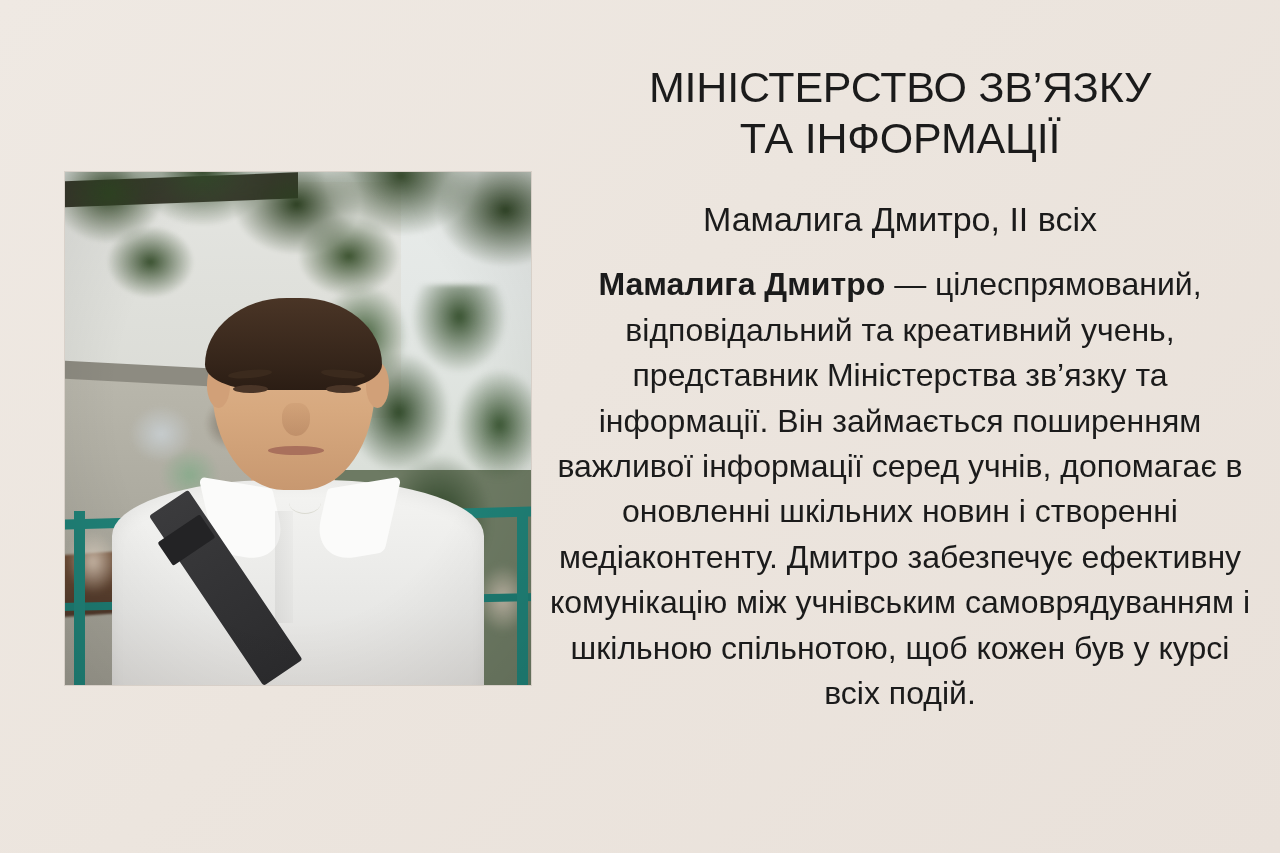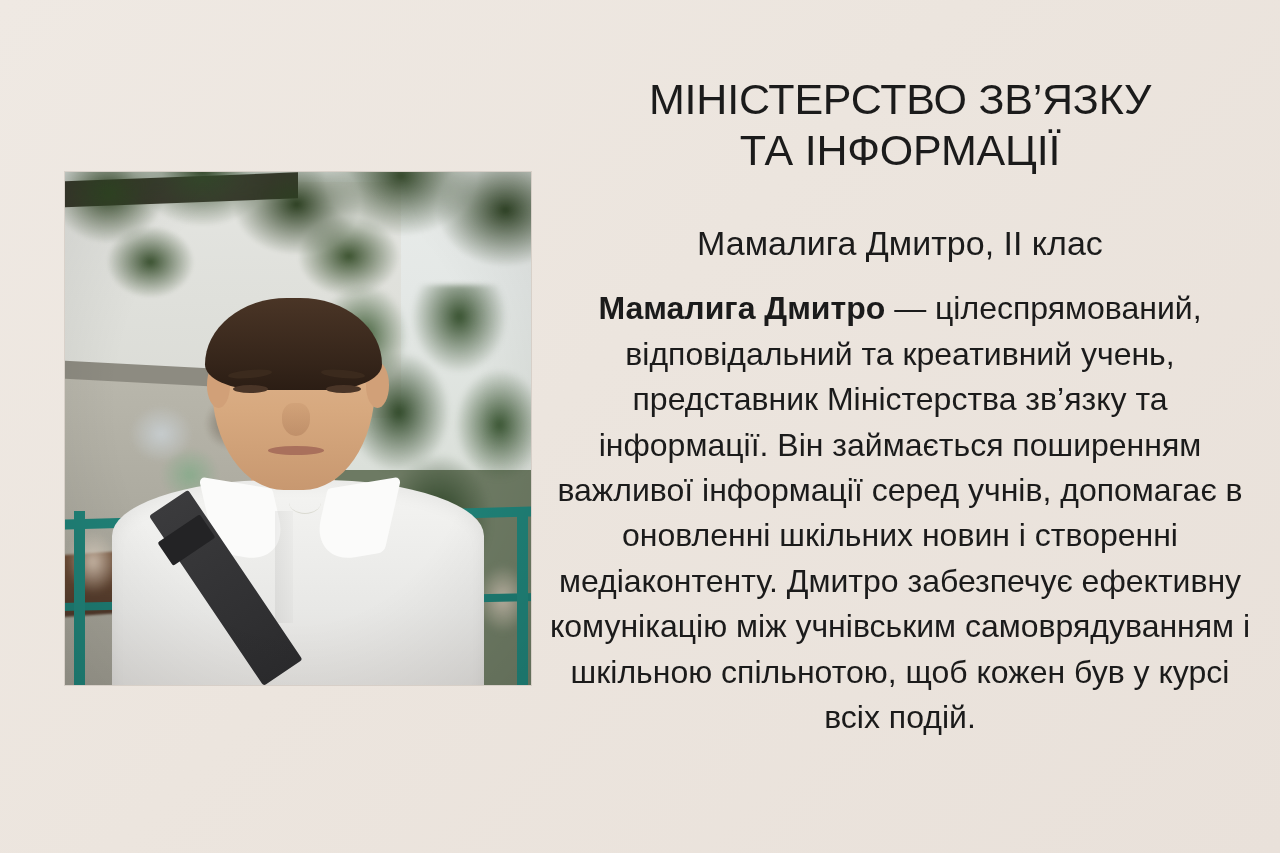--- a/index.html
+++ b/index.html
@@ -287,21 +287,21 @@
   
   .text-col {
     position: absolute;
     left: 540px;
     top: 0;
     width: 720px;
     height: 853px;
     text-align: center;
   }
   .title {
-    margin: 12px;
+    margin: 0;
     padding-top: 62px;
     font-size: 43px;
     line-height: 1.18;
     font-weight: 400;
     letter-spacing: -0.2px;
     color: #1b1b1b;
     white-space: pre-line;
   }
   .subtitle {
     margin: 0;
@@ -365,17 +365,17 @@
       <div class="ph-eye-r"></div>
       <div class="ph-nose"></div>
       <div class="ph-mouth"></div>
       <div class="ph-vignette"></div>
     </div>
   </div>
 
   <div class="text-col">
     <h1 class="title">МІНІСТЕРСТВО ЗВ’ЯЗКУ
 ТА ІНФОРМАЦІЇ</h1>
-    <h2 class="subtitle">Мамалига Дмитро, ІІ клас</h2>
+    <h2 class="subtitle">Мамалига Дмитро, ІІ всіх</h2>
     <p class="body-text"><span class="body-lead">Мамалига Дмитро</span><span> — цілеспрямований, відповідальний та креативний учень, представник Міністерства зв’язку та інформації. Він займається поширенням важливої інформації серед учнів, допомагає в оновленні шкільних новин і створенні медіаконтенту. Дмитро забезпечує ефективну комунікацію між учнівським самоврядуванням і шкільною спільнотою, щоб кожен був у курсі всіх подій.</span></p>
   </div>
 
 </div>
 
 </body></html>

